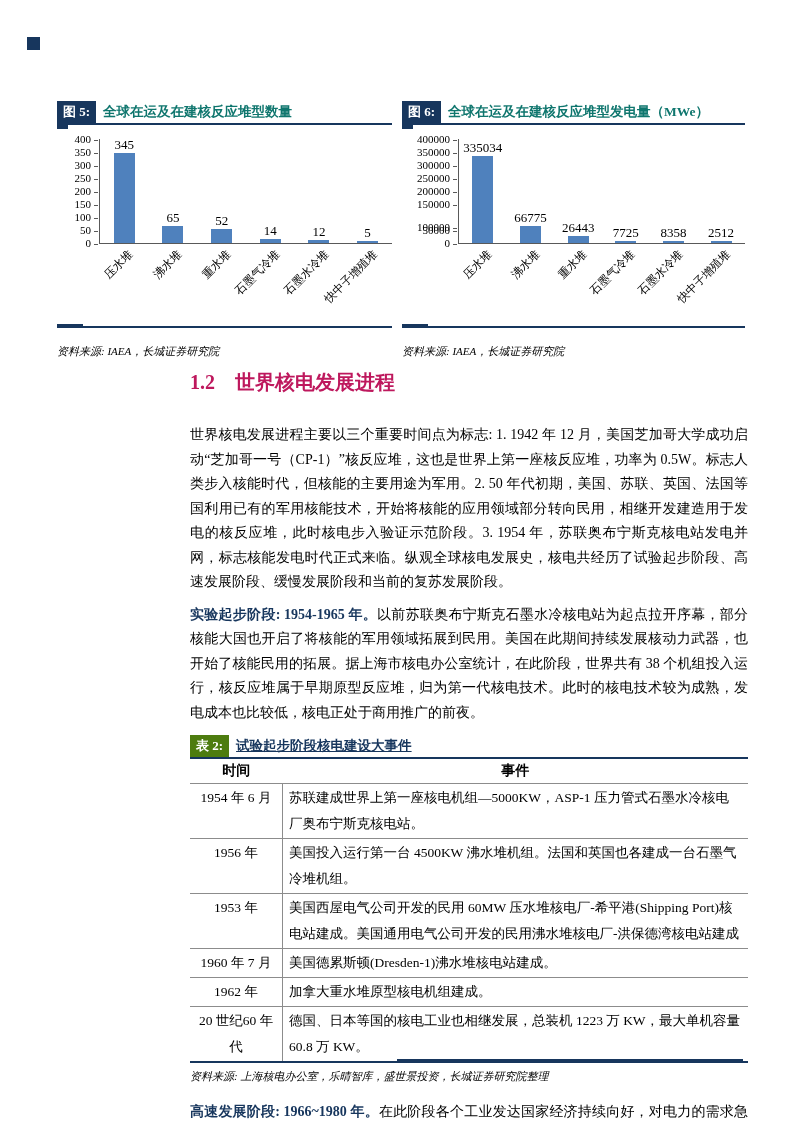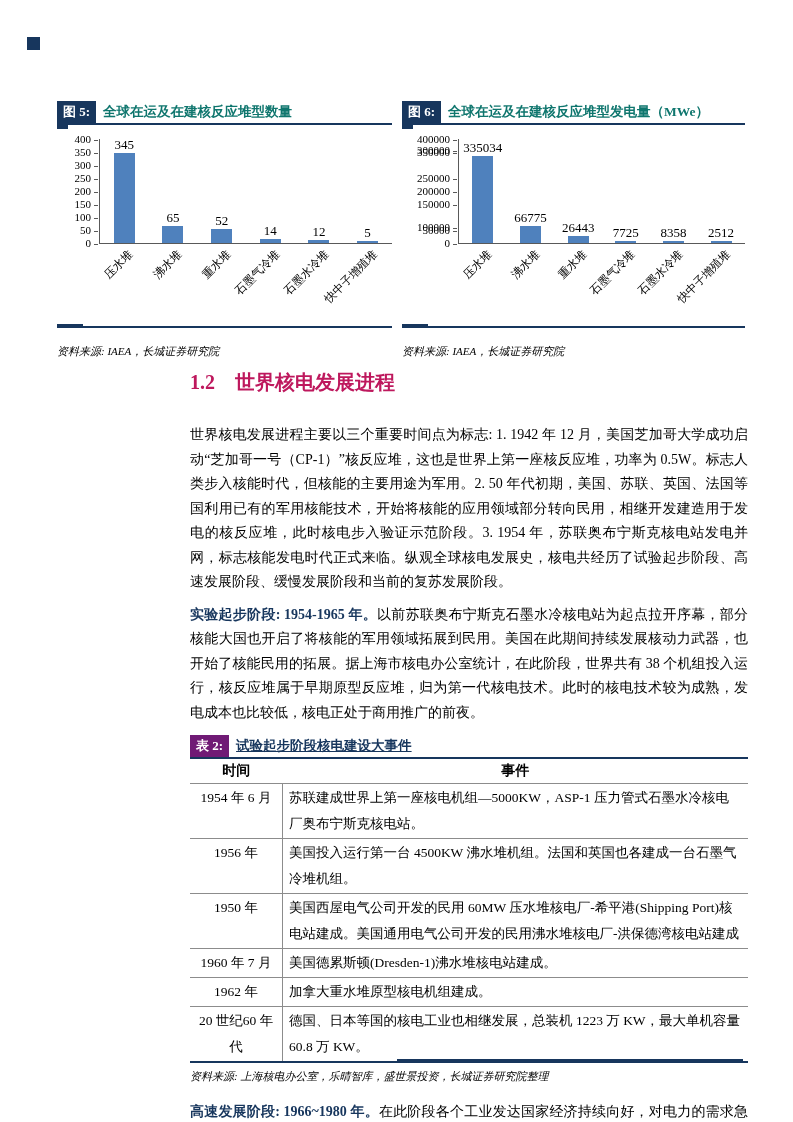--- a/index.html
+++ b/index.html
@@ -47,21 +47,21 @@
   .section-heading .sec-num{margin-right:20px;}
   .body-text{margin:0;font-size:14px;line-height:24.5px;text-align:justify;}
   .p1{margin-top:27px;}
   .p2{margin-top:8px;}
   .p3{margin-top:16px;}
   .lead{color:#17365D;font-weight:bold;}
 
   
   .table-block{margin-top:10px;}
   .tbl-header{display:flex;align-items:stretch;border-bottom:2.5px solid #17365D;}
-  .tbl-tag{background:#701a75;color:#fff;font-weight:bold;font-size:13px;padding:2px 6px;white-space:nowrap;}
+  .tbl-tag{background:#4d7c0f;color:#fff;font-weight:bold;font-size:13px;padding:2px 6px;white-space:nowrap;}
   .tbl-title{color:#17365D;font-weight:bold;font-size:13.5px;padding:2px 0 2px 7px;white-space:nowrap;text-decoration:underline;}
   table.events{width:100%;border-collapse:collapse;border-bottom:2.5px solid #17365D;}
   table.events th{font-weight:bold;font-size:14px;padding:3px 0;border-bottom:1px solid #8c8c8c;text-align:center;}
   table.events td{font-size:13.5px;line-height:26px;padding:1px 6px;border-bottom:1px solid #8c8c8c;vertical-align:top;}
   td.time-cell{width:80px;text-align:center;border-right:1px solid #8c8c8c;}
   table.events tbody tr:last-child td{border-bottom:none;}
   .tbl-source{font-style:italic;font-size:11px;margin-top:6px;}
 
   
   .footer-rule{position:absolute;left:397px;top:1059px;width:346px;height:3px;background:#17365D;}
@@ -148,21 +148,21 @@
   <figure class="fig fig2">
     <div class="fig-header">
       <span class="fig-tag">图 6:</span>
       <span class="fig-title">全球在运及在建核反应堆型发电量（MWe）</span>
     </div>
     <div class="chart">
       <div class="chart-top">
         <div class="yaxis" style="height: 104px;">
             <div class="ytick" style="bottom: 97px;">400000</div>
             <div class="ytick" style="bottom: 84px; margin-left: 8px;">350000</div>
-            <div class="ytick" style="bottom: 86px; text-align: right;">300000</div>
+            <div class="ytick" style="bottom: 71px; text-align: right;">300000</div>
             <div class="ytick" style="bottom: 58px;">250000</div>
             <div class="ytick" style="bottom: 45px;">200000</div>
             <div class="ytick" style="bottom: 32px;">150000</div>
             <div class="ytick" style="bottom: 9px;">100000</div>
             <div class="ytick" style="bottom: 6px;">50000</div>
             <div class="ytick" style="bottom: -7px;">0</div>
           </div>
         <div class="bars" style="height: 104px;">
             <div class="barwrap">
               <div class="barval">335034</div>
@@ -244,21 +244,21 @@
       <tbody>
         <tr>
           <td class="time-cell">1954 年 6 月</td>
           <td>苏联建成世界上第一座核电机组—5000KW，ASP-1 压力管式石墨水冷核电厂奥布宁斯克核电站。</td>
         </tr>
         <tr>
           <td class="time-cell">1956 年</td>
           <td>美国投入运行第一台 4500KW 沸水堆机组。法国和英国也各建成一台石墨气冷堆机组。</td>
         </tr>
         <tr>
-          <td class="time-cell">1950 年</td>
+          <td class="time-cell">1953 年</td>
           <td>美国西屋电气公司开发的民用 60MW 压水堆核电厂-希平港(Shipping Port)核电站建成。美国通用电气公司开发的民用沸水堆核电厂-洪保德湾核电站建成</td>
         </tr>
         <tr>
           <td class="time-cell">1960 年 7 月</td>
           <td>美国德累斯顿(Dresden-1)沸水堆核电站建成。</td>
         </tr>
         <tr>
           <td class="time-cell">1962 年</td>
           <td>加拿大重水堆原型核电机组建成。</td>
         </tr>

